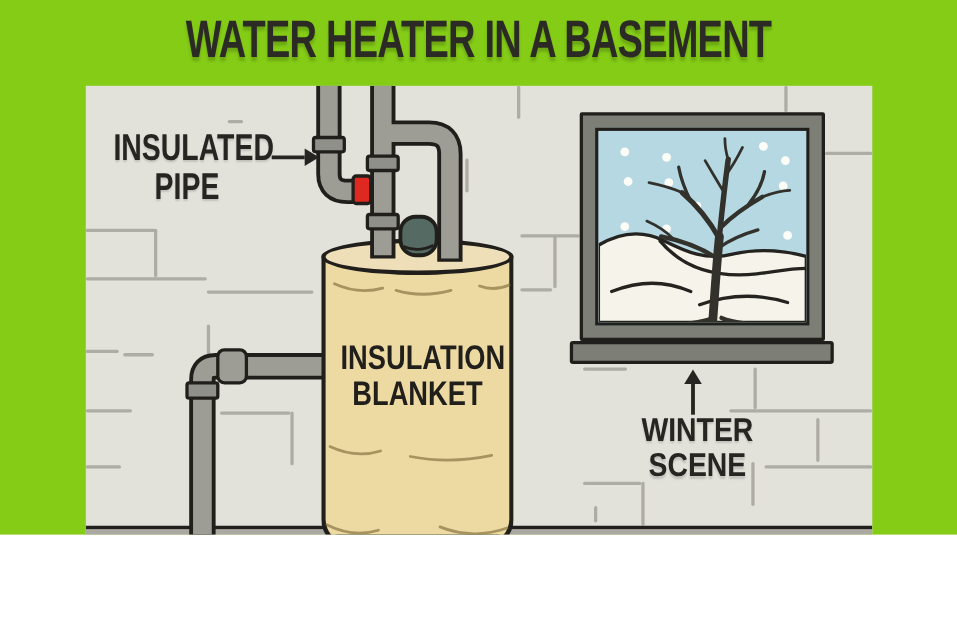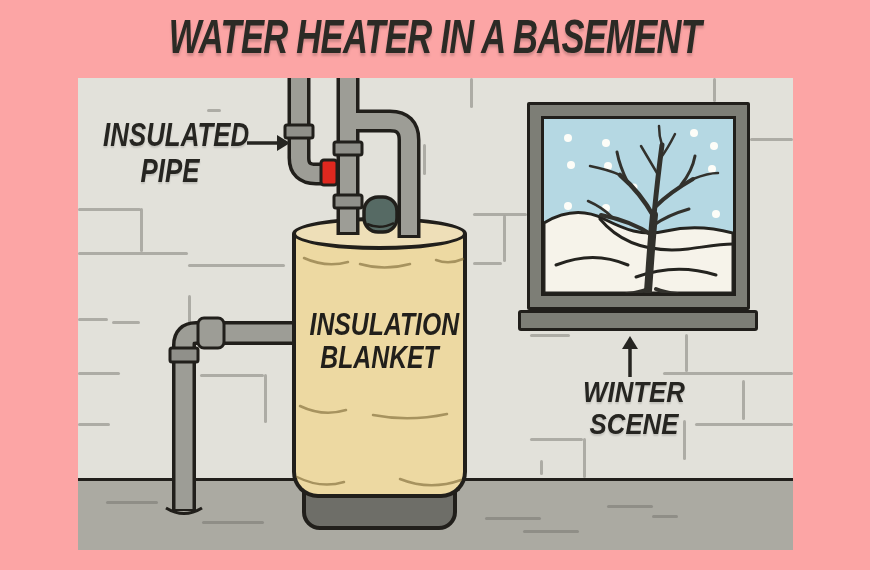--- a/index.html
+++ b/index.html
@@ -1,18 +1,18 @@
 <!DOCTYPE html>
 <html><head>
 <meta charset="utf-8">
 <style>
   * { margin:0; padding:0; box-sizing:border-box; }
   html,body { width:870px; height:570px; }
   body { font-family:"Liberation Sans","DejaVu Sans",sans-serif; }
-  .stage { position:relative; width:870px; height:570px; background:#fca5a5; overflow:hidden;font-style:italic; }
+  .stage { position:relative; width:870px; height:486px; background:#84cc16; overflow:hidden; }
 
   .title { position:absolute; left:0; top:9px; width:870px; text-align:center;
     font-size:48px; font-weight:bold; letter-spacing:-1px; color:#2b2a25;
     transform:scaleX(0.72); transform-origin:center top;
     text-shadow:0 3px 3px rgba(0,0,0,0.18); white-space:nowrap; }
 
   .scene { position:absolute; left:78px; top:78px; width:715px; height:472px;
     background:#e2e1da; overflow:hidden; }
 
   .mortar { position:absolute; background:#a3a29b; border-radius:2px; opacity:0.85; }

